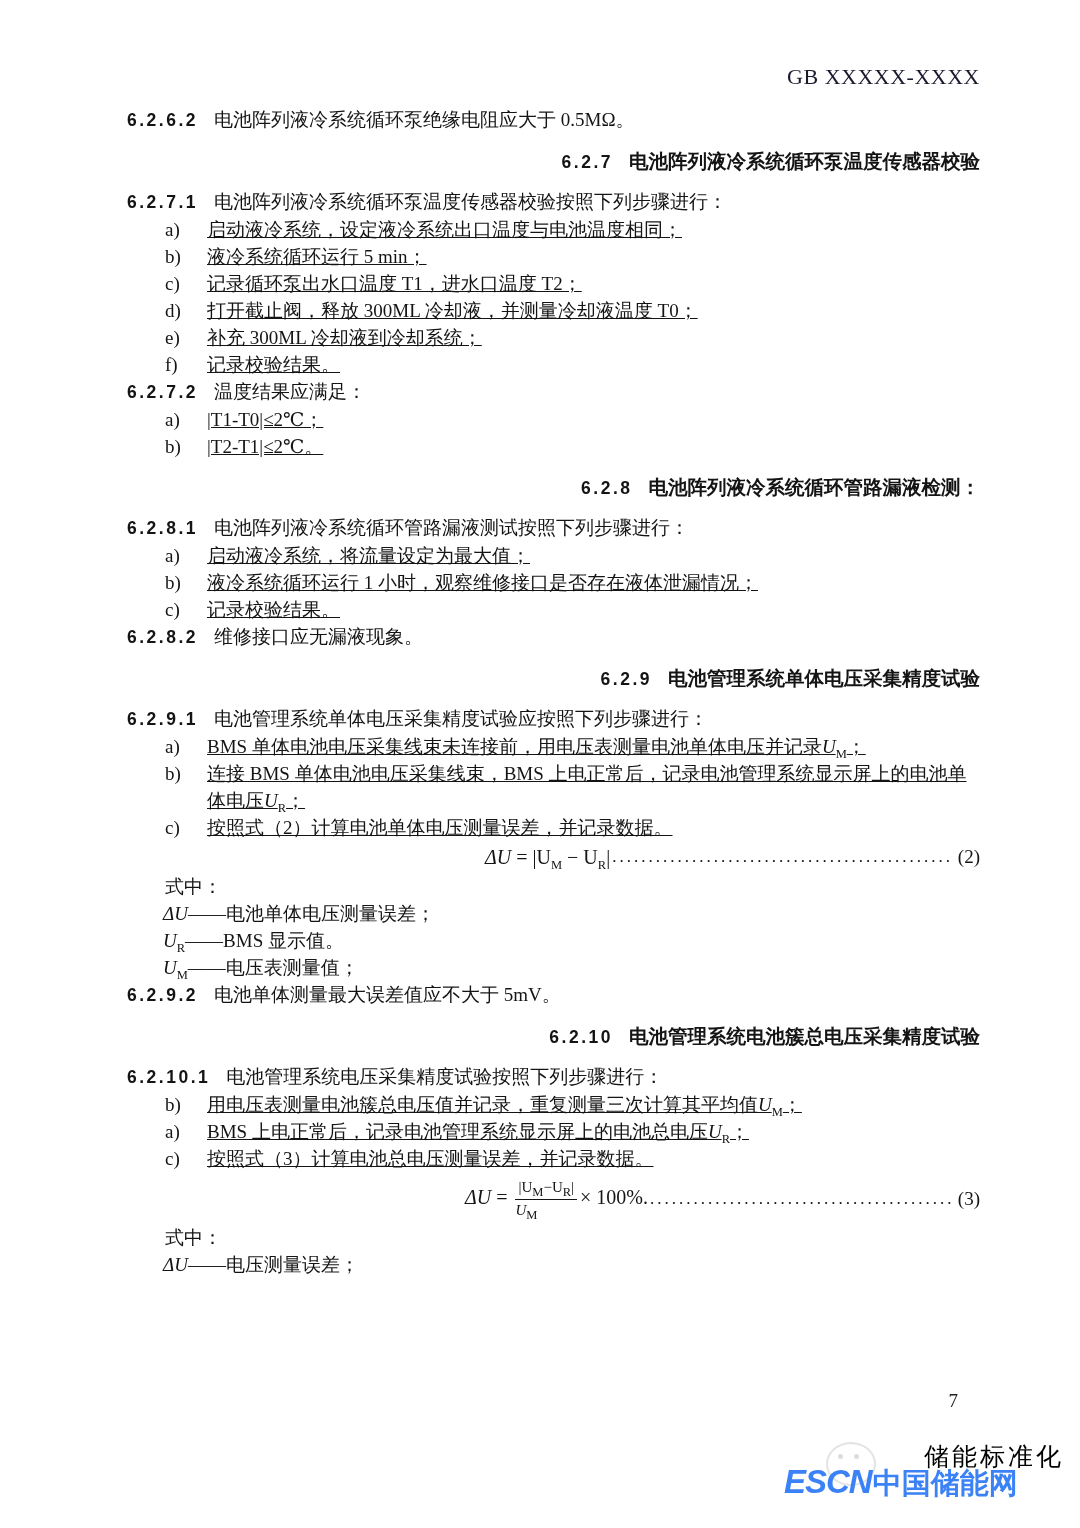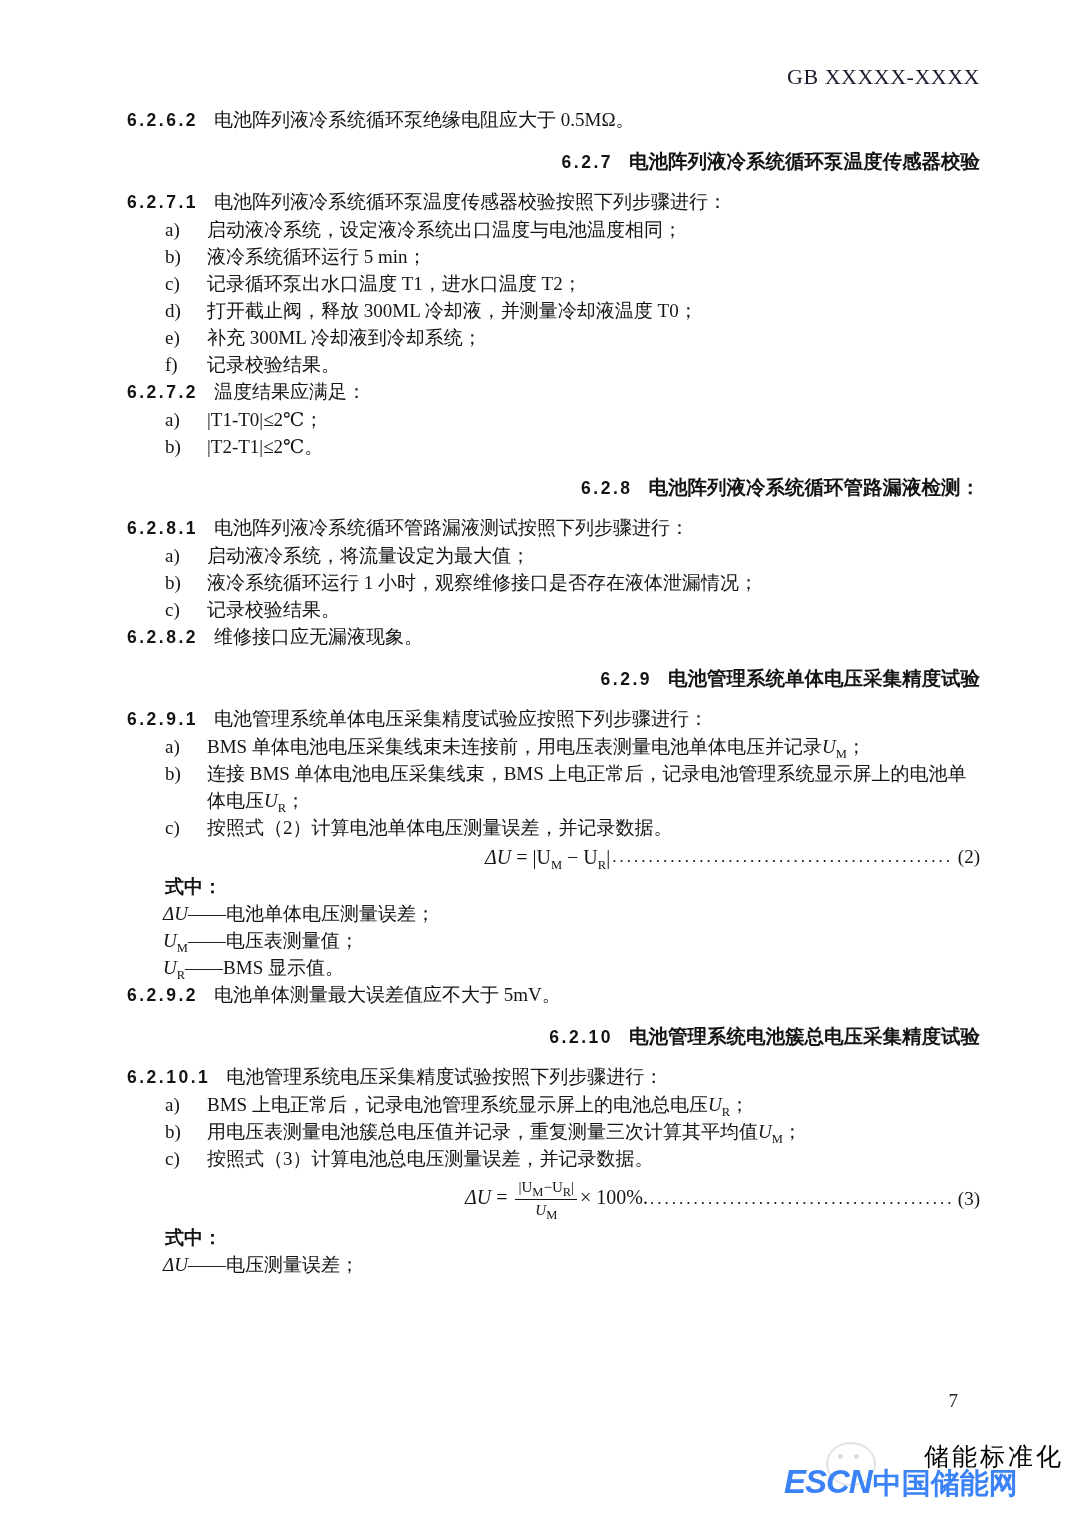--- a/index.html
+++ b/index.html
@@ -10,38 +10,38 @@
   .page{padding:64px 100px 0 127px;}
   .doc-code{
     text-align:right;font-size:22px;line-height:26px;margin-bottom:16px;letter-spacing:.5px;color:#1a1a2e;
   }
   .clause{font-size:19px;line-height:27px;margin:0;}
   .clause .num,.heading .num{
     font-family:"Liberation Sans","DejaVu Sans",sans-serif;font-weight:700;
     letter-spacing:2.5px;margin-right:16px;font-size:17.5px;
   }
   .heading{font-size:19.5px;font-weight:700;line-height:27px;margin:14px 0 12px 0;text-align:right;}
-  .li{font-size:19px;line-height:27px;padding-left:80px;}
+  .li{font-size:19px;line-height:27px;padding-left:80px;text-decoration:underline;}
   .li .lbl{display:inline-block;width:42px;margin-left:-42px;}
-  .shizhong{font-size:19px;line-height:27px;padding-left:38px;font-weight:bold;}
+  .shizhong{font-size:19px;line-height:27px;padding-left:38px;}
   .def{font-size:19px;line-height:27px;padding-left:36px;}
   i.var{font-style:italic;font-family:"Liberation Serif","DejaVu Serif",serif;}
   sub{font-size:12.5px;line-height:0;}
   .formula-row{
     display:flex;align-items:center;font-size:20px;line-height:32px;
     margin-left:358px;white-space:nowrap;
   }
   .formula-row .fx{flex:0 0 auto;}
   .formula-row .dots{
     flex:1 1 auto;overflow:hidden;letter-spacing:3px;font-size:17px;margin:0 6px 0 2px;
   }
   .formula-row .eqno{flex:0 0 auto;font-size:19px;}
   .formula-row.f3{margin-left:338px;margin-top:6px;margin-bottom:4px;}
   .frac{
-    display:inline-flex;flex-direction:column;align-items:center;vertical-align:middle;
+    display:inline-flex;flex-direction:column;align-items:flex-start;vertical-align:middle;
     font-size:15px;line-height:1.3;margin:0 3px;
   }
   .frac .top{border-bottom:1.4px solid #141414;padding:0 3px 1px 3px;}
   .frac .bot{padding-top:1px;}
   .page-num{position:absolute;top:1390px;right:122px;font-size:19px;color:#222;}
   .brand-wrap{position:absolute;right:16px;bottom:22px;width:280px;height:66px;}
   .wm-doodle{
     position:absolute;left:42px;top:2px;width:46px;height:40px;
     border:2.5px solid #e3e3e3;border-radius:50%;background:transparent;
   }
@@ -117,36 +117,36 @@
   <div class="li"><span class="lbl">c)</span><span>按照式（2）计算电池单体电压测量误差，并记录数据。</span></div>
 
   <div class="formula-row">
     <span class="fx"><i class="var">ΔU</i><span> = </span><span>|U</span><sub>M</sub><span> − U</span><sub>R</sub><span>|</span></span>
     <span class="dots">................................................</span>
     <span class="eqno">(2)</span>
   </div>
 
   <div class="shizhong">式中：</div>
   <div class="def"><i class="var">ΔU</i><sub></sub><span>——电池单体电压测量误差；</span></div>
+  <div class="def"><i class="var">U</i><sub>R</sub><span>——BMS 显示值。</span></div>
   <div class="def"><i class="var">U</i><sub>M</sub><span>——电压表测量值；</span></div>
-  <div class="def"><i class="var">U</i><sub>R</sub><span>——BMS 显示值。</span></div>
 
   <div class="clause">
     <span class="num">6.2.9.2</span><span>电池单体测量最大误差值应不大于 5mV。</span>
   </div>
 
   <div class="heading">
     <span class="num">6.2.10</span><span>电池管理系统电池簇总电压采集精度试验</span>
   </div>
 
   <div class="clause">
     <span class="num">6.2.10.1</span><span>电池管理系统电压采集精度试验按照下列步骤进行：</span>
   </div>
+  <div class="li"><span class="lbl">b)</span><span>用电压表测量电池簇总电压值并记录，重复测量三次计算其平均值</span><i class="var">U</i><sub>M</sub><span>；</span></div>
   <div class="li"><span class="lbl">a)</span><span>BMS 上电正常后，记录电池管理系统显示屏上的电池总电压</span><i class="var">U</i><sub>R</sub><span>；</span></div>
-  <div class="li"><span class="lbl">b)</span><span>用电压表测量电池簇总电压值并记录，重复测量三次计算其平均值</span><i class="var">U</i><sub>M</sub><span>；</span></div>
   <div class="li"><span class="lbl">c)</span><span>按照式（3）计算电池总电压测量误差，并记录数据。</span></div>
 
   <div class="formula-row f3">
     <span class="fx"><i class="var">ΔU</i><span> = </span><span class="frac">
           <span class="top"><span>|U</span><sub>M</sub><span>−U</span><sub>R</sub><span>|</span></span>
           <span class="bot"><i class="var">U</i><sub>M</sub></span>
         </span><span>× 100%.</span></span>
     <span class="dots">..............................................</span>
     <span class="eqno">(3)</span>
   </div>

